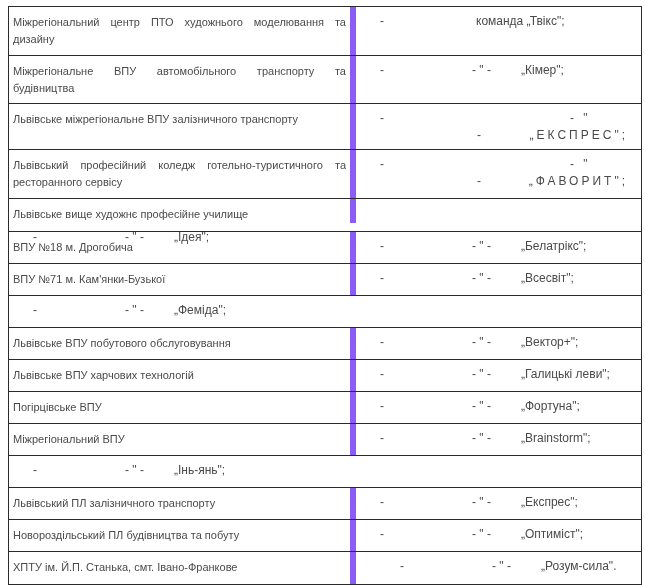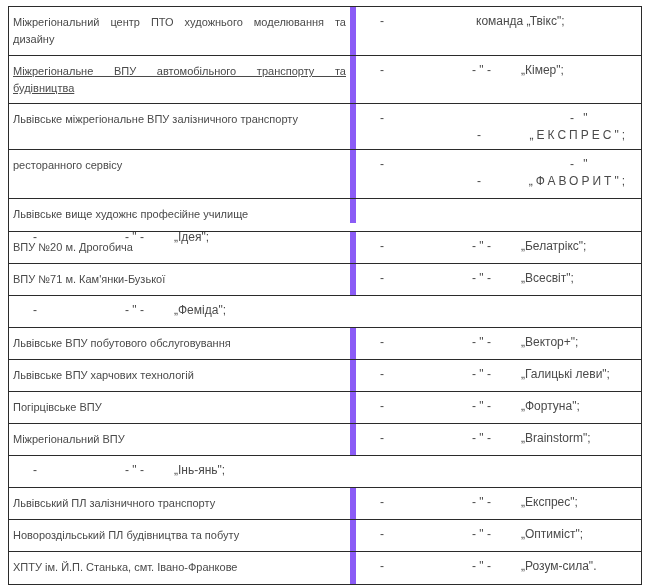--- a/index.html
+++ b/index.html
@@ -6,22 +6,22 @@
   body {
     width:645px; height:585px; background:#ffffff; position:relative;
     font-family:"Liberation Sans", sans-serif;
     color:#4a4a4a;
   }
   .tbl {
     position:absolute; left:8px; top:6px; width:634px;
     border:1px solid #2b2b2b; box-sizing:border-box; background:#fff;
   }
   .row { display:flex; border-bottom:1px solid #2b2b2b; box-sizing:border-box; }
-  .row:last-child { border-bottom:none; }
-  .ht1 { height:49px; } .ht2 { height:48px;text-decoration:underline; } .ht3 { height:46px;justify-content:center; }
+  .row:last-child { border-bottom:none;gap:20px; }
+  .ht1 { height:49px; } .ht2 { height:48px; } .ht3 { height:46px;justify-content:center; }
   .hm  { height:33px;flex-direction:column; } .hs  { height:32px; }
   .c1 {
     width:347px; box-sizing:border-box; border-right:6px solid #8b5cf6;
     padding:7px 4px 0 4px; font-size:11px; line-height:17px; color:#4a4a4a;
   }
   .c1 .jl {
     white-space:nowrap; overflow:hidden;
     text-align:justify; text-align-last:justify;
   }
   .c2 { position:relative; flex:1; font-size:12px; color:#4a4a4a; }
@@ -69,20 +69,21 @@
     <div class="c2">
       <span class="dash">-</span>
       <span class="wl1">- "</span>
       <span class="dash2">-</span>
       <span class="team-sp">„ЕКСПРЕС";</span>
     </div>
   </div>
 
   <div class="row ht1">
     <div class="c1">
+      <div class="jl">Львівський професійний коледж готельно-туристичного та</div>
       <div>ресторанного сервісу</div>
     </div>
     <div class="c2">
       <span class="dash">-</span>
       <span class="wl1">- "</span>
       <span class="dash2">-</span>
       <span class="team-sp">„ФАВОРИТ";</span>
     </div>
   </div>
 
@@ -92,21 +93,21 @@
     </div>
     <div class="c2">
       <span class="dash">-</span>
       <span class="ditto">- " -</span>
       <span class="team">„Ідея";</span>
     </div>
   </div>
 
   <div class="row hs">
     <div class="c1">
-      <div>ВПУ №20 м. Дрогобича</div>
+      <div>ВПУ №18 м. Дрогобича</div>
     </div>
     <div class="c2">
       <span class="dash">-</span>
       <span class="ditto">- " -</span>
       <span class="team">„Белатрікс";</span>
     </div>
   </div>
 
   <div class="row hs">
     <div class="c1">

